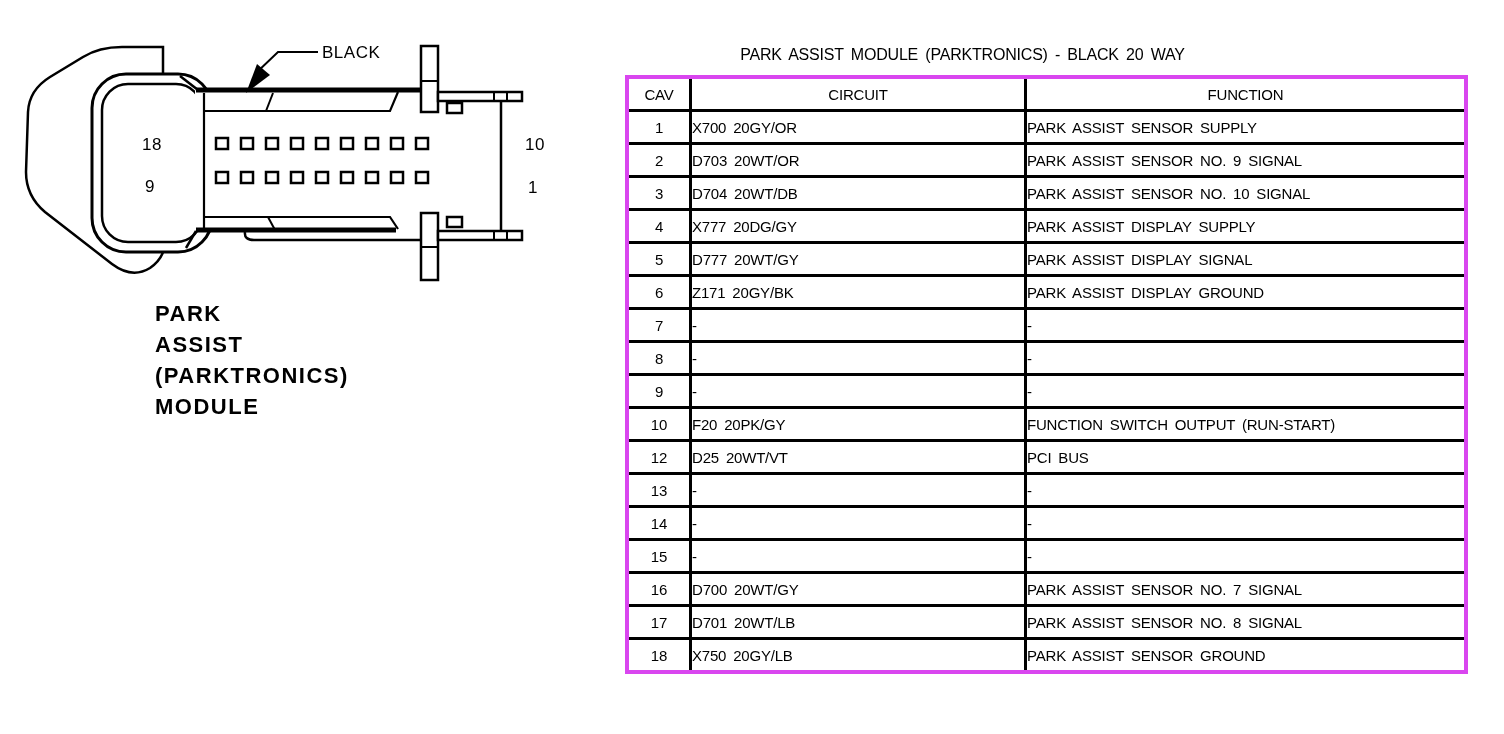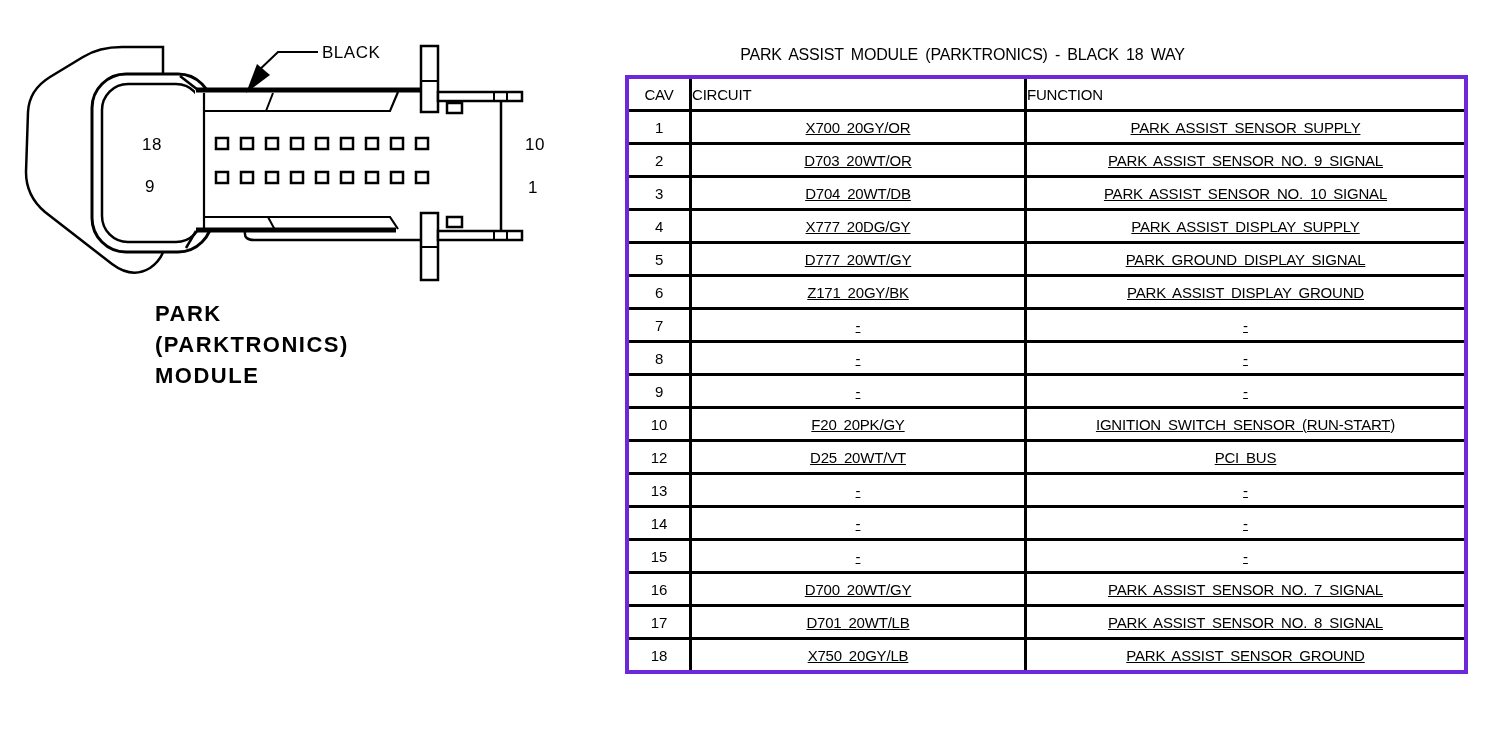--- a/index.html
+++ b/index.html
@@ -53,39 +53,39 @@
 
   
   .table-wrap {
     position: absolute;
     left: 625px; top: 75px;
   }
   table.pinout {
     border-collapse: collapse;
     table-layout: fixed;
     width: 843px;
-    border: 4px solid #6d28d9;
+    border: 4px solid #d946ef;
   }
   table.pinout th, table.pinout td {
     border: 3px solid #000;
     height: 30px;
     padding: 0;
     font-size: 15px;
     font-weight: normal;
     letter-spacing: -0.2px;
     word-spacing: 3px;
     white-space: nowrap;
     overflow: hidden;
     vertical-align: middle;
   }
   th.col-cav, td.cell-cav { width: 60px; text-align: center; }
   th.col-circuit, td.cell-circuit { width: 332px; }
   th.col-function, td.cell-function { width: 437px; margin-left: 12px; }
-  th.col-circuit, th.col-function { text-align: left; }
-  td.cell-circuit, td.cell-function { text-align: center; padding-left: 9px; text-decoration: underline; }
+  th.col-circuit, th.col-function { text-align: center; }
+  td.cell-circuit, td.cell-function { text-align: left; padding-left: 9px; }
 </style>
 </head>
 <body>
 
 <svg class="connector-svg" viewBox="0 0 620 470" xmlns="http://www.w3.org/2000/svg">
 
   <path class="wfill" stroke-width="2.5" d="M 152 47
            L 122 47
            Q 99 47 83 57
            L 50 77
@@ -155,25 +155,26 @@
   <text x="322" y="58">BLACK</text>
 
   <text x="152" y="150" text-anchor="middle">18</text>
   <text x="150" y="192" text-anchor="middle">9</text>
   <text x="535" y="150" text-anchor="middle">10</text>
   <text x="533" y="193" text-anchor="middle">1</text>
 </svg>
 
 <div class="connector-caption">
   <div>PARK</div>
+  <div>ASSIST</div>
   <div>(PARKTRONICS)</div>
   <div>MODULE</div>
 </div>
 
-<div class="table-title">PARK ASSIST MODULE (PARKTRONICS) - BLACK 18 WAY</div>
+<div class="table-title">PARK ASSIST MODULE (PARKTRONICS) - BLACK 20 WAY</div>
 
 <div class="table-wrap">
   <table class="pinout">
     <thead>
       <tr>
         <th class="col-cav">CAV</th>
         <th class="col-circuit">CIRCUIT</th>
         <th class="col-function">FUNCTION</th>
       </tr>
     </thead>
@@ -198,21 +199,21 @@
 
   <tr>
     <td class="cell-cav">4</td>
     <td class="cell-circuit">X777 20DG/GY</td>
     <td class="cell-function">PARK ASSIST DISPLAY SUPPLY</td>
   </tr>
 
   <tr>
     <td class="cell-cav">5</td>
     <td class="cell-circuit">D777 20WT/GY</td>
-    <td class="cell-function">PARK GROUND DISPLAY SIGNAL</td>
+    <td class="cell-function">PARK ASSIST DISPLAY SIGNAL</td>
   </tr>
 
   <tr>
     <td class="cell-cav">6</td>
     <td class="cell-circuit">Z171 20GY/BK</td>
     <td class="cell-function">PARK ASSIST DISPLAY GROUND</td>
   </tr>
 
   <tr>
     <td class="cell-cav">7</td>
@@ -228,21 +229,21 @@
 
   <tr>
     <td class="cell-cav">9</td>
     <td class="cell-circuit">-</td>
     <td class="cell-function">-</td>
   </tr>
 
   <tr>
     <td class="cell-cav">10</td>
     <td class="cell-circuit">F20 20PK/GY</td>
-    <td class="cell-function">IGNITION SWITCH SENSOR (RUN-START)</td>
+    <td class="cell-function">FUNCTION SWITCH OUTPUT (RUN-START)</td>
   </tr>
 
 
   <tr>
     <td class="cell-cav">12</td>
     <td class="cell-circuit">D25 20WT/VT</td>
     <td class="cell-function">PCI BUS</td>
   </tr>
 
   <tr>

